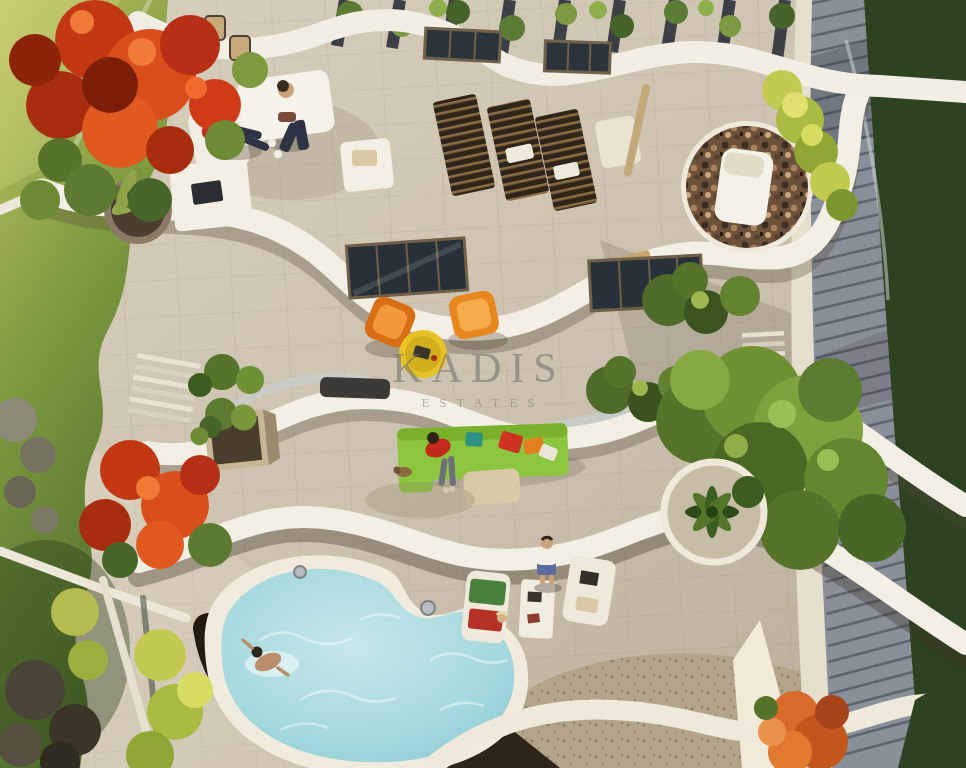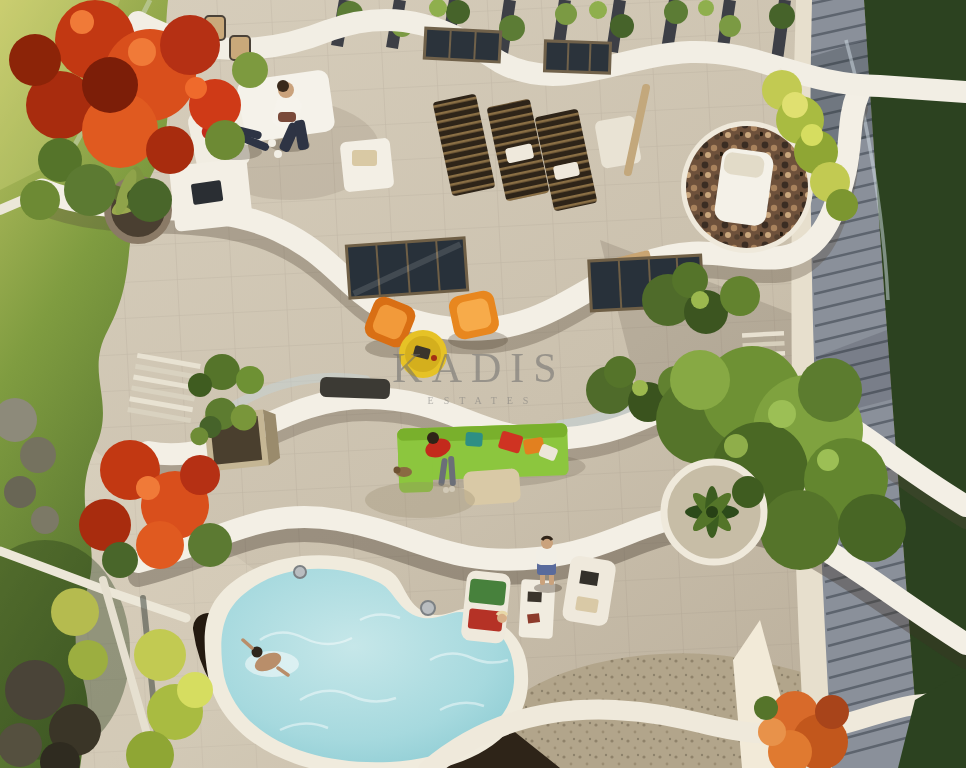--- a/index.html
+++ b/index.html
@@ -6,21 +6,21 @@
   .stage{
     position:relative;width:966px;height:768px;overflow:hidden;
     background:#cfc6b4;font-family:Liberation Serif, serif;
   }
   .stage svg{position:absolute;top:0;left:0;}
   .watermark{
     position:absolute;left:0;right:0;text-align:center;pointer-events:none;
     color:rgba(108,108,108,0.55);user-select:none;
   }
   .wm-brand{top:344px;font-size:42px;font-weight:400;letter-spacing:9px;transform:translateX(-4px);}
-  .wm-sub{top:395px;font-size:10px;font-weight:400;letter-spacing:10px;color:rgba(118,118,118,0.5);}
+  .wm-sub{top:395px;font-size:13px;font-weight:400;letter-spacing:10px;color:rgba(118,118,118,0.5);}
 </style>
 </head>
 <body>
 
 <div class="stage">
 <svg width="966" height="768" viewBox="0 0 966 768">
   <defs>
     <linearGradient id="stoneGrad" x1="0" y1="0" x2="1" y2="1">
       <stop offset="0" stop-color="#d8cfbd"></stop>
           <stop offset="0.55" stop-color="#cbc1ae"></stop>

